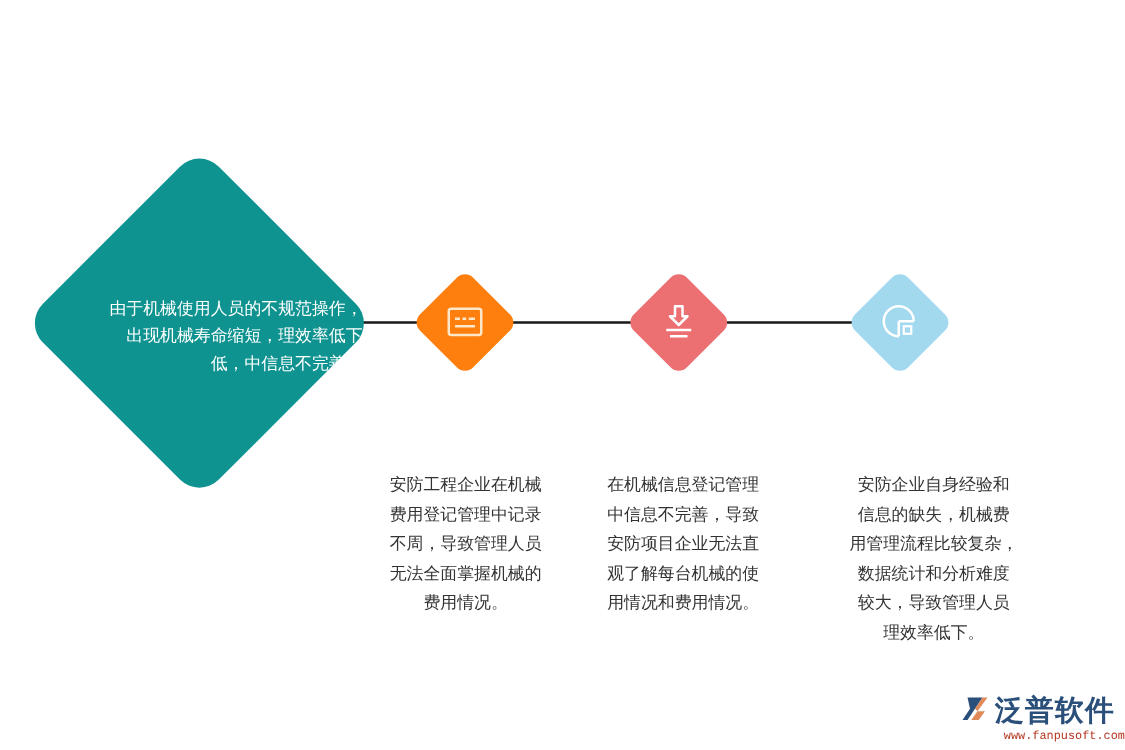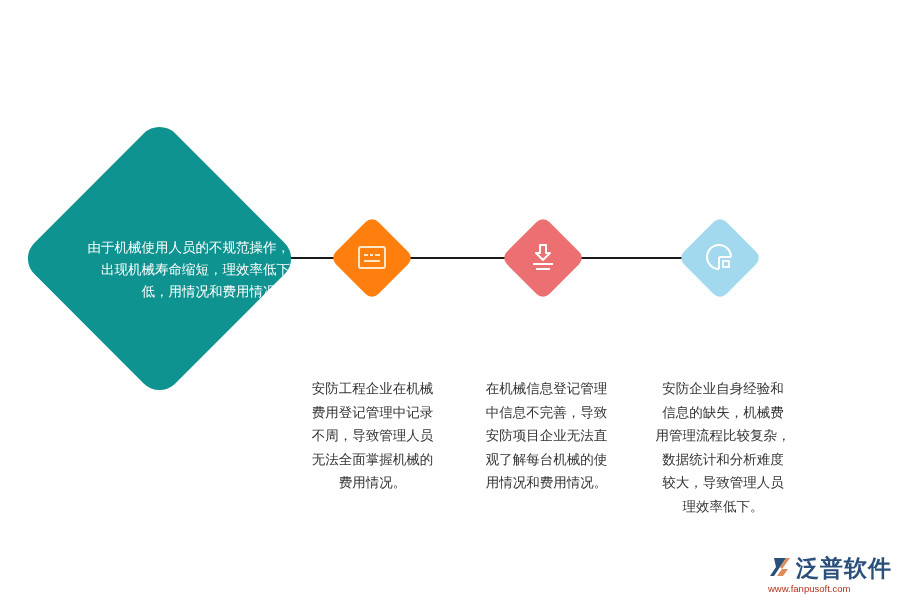--- a/index.html
+++ b/index.html
@@ -26,36 +26,36 @@
   .d3 { left:690px; top:228px; background:#a3d9ee; }
   .icon-wrap { position:absolute; width:40px; height:40px; }
   .i1 { left:352px; top:238px; }
   .i2 { left:523px; top:238px; }
   .i3 { left:700px; top:238px; }
   .desc {
     position:absolute; color:#333333; font-size:13.5px; line-height:23.5px; text-align:center;
   }
   .desc1 { left:300px; top:377px; width:145px; }
   .desc2 { left:474px; top:377px; width:145px; }
-  .desc3 { left:648px; top:377px; width:150px; }
+  .desc3 { left:672px; top:377px; width:150px; }
   .logo { position:absolute; left:768px; top:553px; width:126px; height:42px; }
   .logo-top { display:flex; align-items:center; }
   .logo-name { font-size:23px; color:#2a4f7a; letter-spacing:1px; margin-left:4px; font-weight:bold; }
-  .logo-url { font-family:Liberation Sans, sans-serif; font-size:9.5px; color:#b4331e; margin-top:-1px; }
+  .logo-url { font-family:Liberation Mono, monospace; font-size:9.5px; color:#b4331e; margin-top:-1px;margin-left:35px; }
 </style>
 </head>
 <body>
 
 <div class="connector"></div>
 
 <div class="diamond big-diamond"></div>
 <div class="big-text">
   <div>由于机械使用人员的不规范操作，</div>
   <div>出现机械寿命缩短，理效率低下</div>
-  <div>低，用情况和费用情况。</div>
+  <div>低，中信息不完善。</div>
 </div>
 
 <div class="diamond small-diamond d1"></div>
 <div class="icon-wrap i1">
   <svg width="40" height="40" viewBox="0 0 40 40">
     <rect x="7" y="9" width="26" height="21" rx="2" fill="none" stroke="#fde7c8" stroke-width="2"></rect>
     <line x1="12" y1="17" x2="16" y2="17" stroke="#fde7c8" stroke-width="2"></line>
     <line x1="18" y1="17" x2="21" y2="17" stroke="#fde7c8" stroke-width="2"></line>
     <line x1="23" y1="17" x2="28" y2="17" stroke="#fde7c8" stroke-width="2"></line>
     <line x1="12" y1="23" x2="28" y2="23" stroke="#fde7c8" stroke-width="2"></line>

